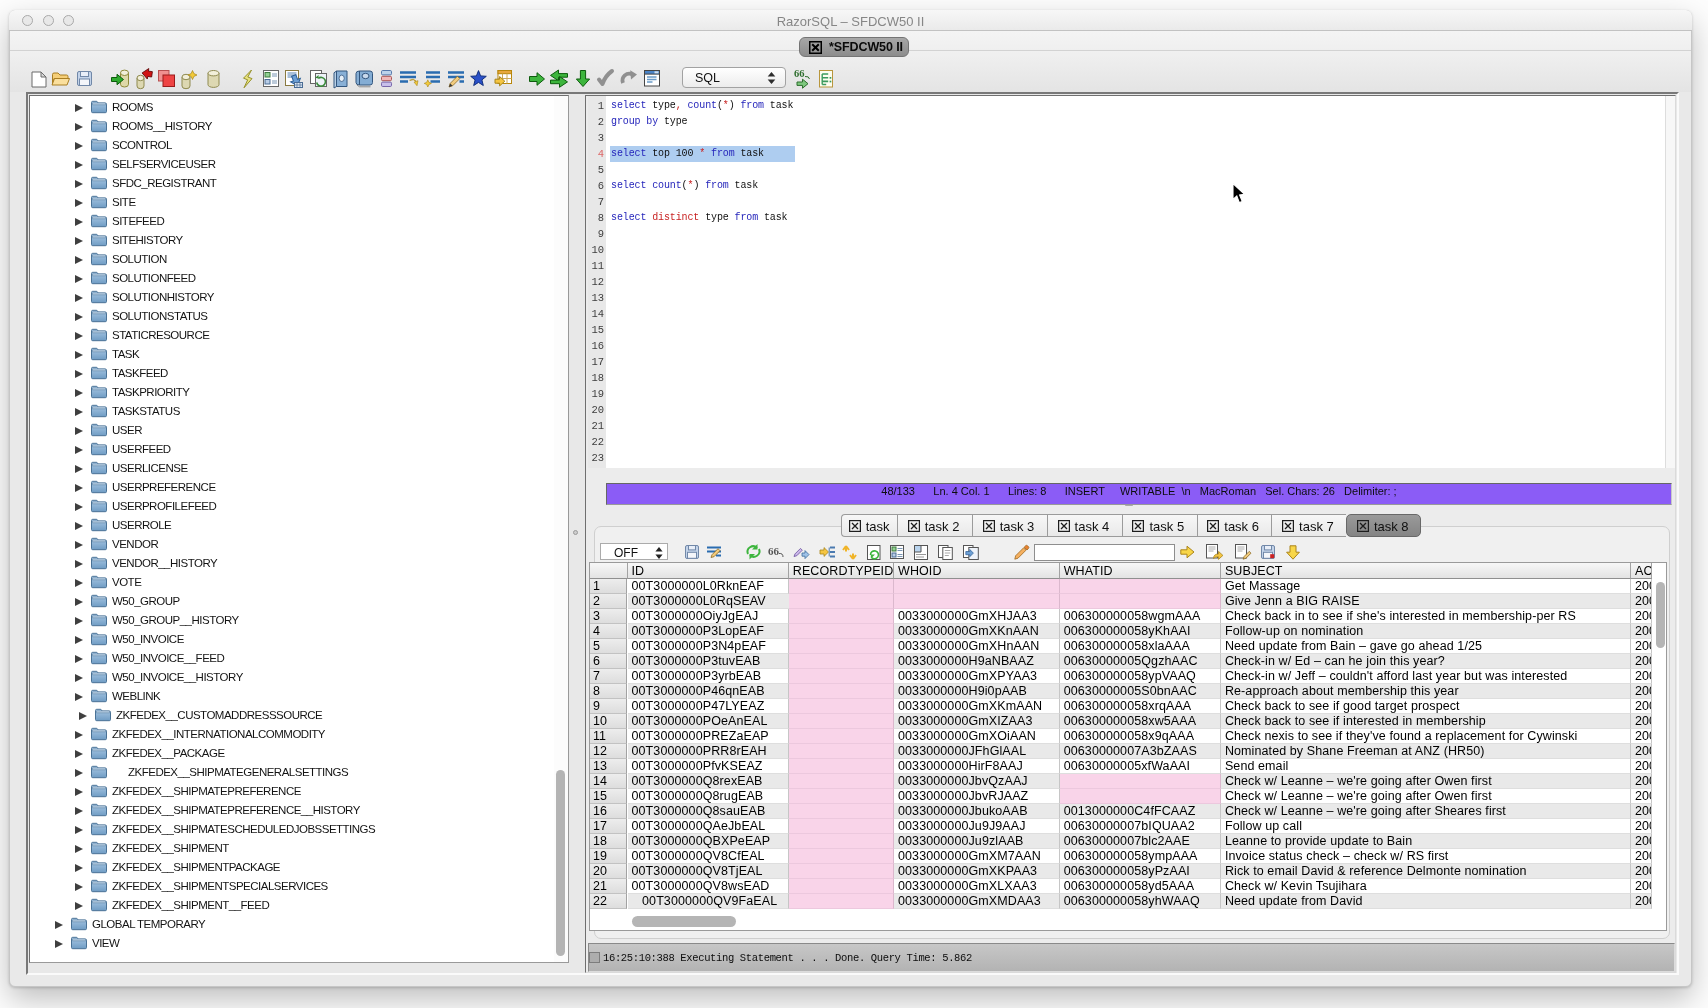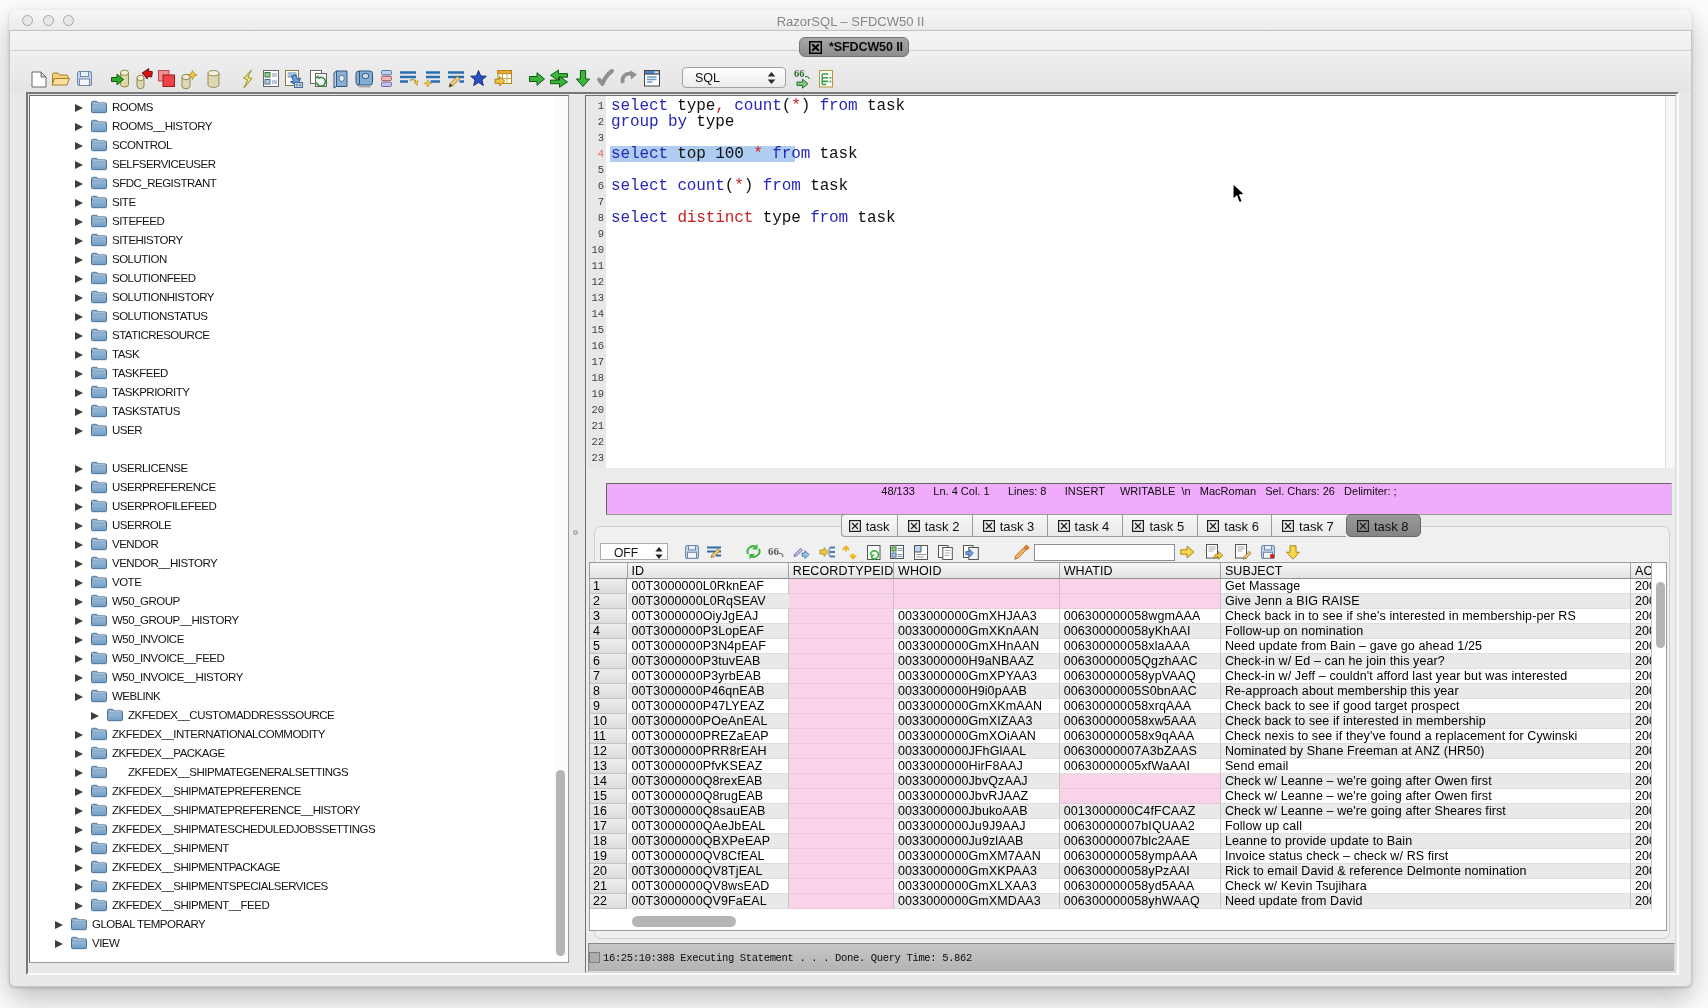--- a/index.html
+++ b/index.html
@@ -30,25 +30,25 @@
 #treesb{left:554px;top:96px;width:14px;height:866px;background:#fcfcfc;}
 #treesb .thumb{left:2px;width:9px;background:#b4b4b4;border-radius:5px;}
 #rpanel{left:585px;top:95px;width:1091px;height:878px;background:#ececec;
  border:1px solid;border-color:#6f6f6f #dadada #dadada #6f6f6f;overflow:hidden;}
 
 #editor{left:2px;top:0px;width:1077px;height:372px;background:#fff;}
 #gutter{left:0px;top:0px;width:18px;height:372px;background:#e8e8e8;}
 .lnum{width:16px;text-align:right;font-family:"Liberation Mono",monospace;
  font-size:10.5px;color:#3d3d3d;}
 .cline{left:23px;height:16px;line-height:16px;white-space:pre;
- font-family:"Liberation Mono",monospace;font-size:16px;letter-spacing:-.12px;color:#101010;}
+ font-family:"Liberation Mono",monospace;font-size:10px;letter-spacing:-.12px;color:#101010;}
 .kw{position:static;color:#2626bb;} .rd{position:static;color:#c82222;}
 #sel4{left:22px;top:50px;width:185px;height:16px;background:#aecdf0;}
 #esb{left:1079px;top:0px;width:10px;height:372px;background:#f7f7f7;border-left:1px solid #ddd;}
-#estatus{left:20px;top:387px;width:1066px;height:32px;background:#f0abfc;
+#estatus{left:20px;top:387px;width:1066px;height:22px;background:#8b5cf6;
  border:1px solid;border-color:#666 #c8c8c8 #999 #666;
  font-size:11px;color:#0d0d0d;text-align:center;line-height:14px;white-space:pre;}
 .ttab{top:418px;height:23px;background:linear-gradient(#f7f7f7,#e9e9e9);
  border:1px solid #9b9b9b;border-right:0;font-size:13px;color:#101010;}
 .ttab-first{border-radius:4px 0 0 4px;}
 .ttab-sel{background:linear-gradient(#9a9a9a,#848484);border:1px solid #686868;
  border-radius:5px;}
 #off{left:14px;top:447px;width:68px;height:17px;background:#fff;
  border:1px solid #ababab;font-size:12px;color:#111;}
 #search{left:448px;top:448px;width:141px;height:17px;background:#fff;border:1px solid #8e8e8e;}
@@ -470,20 +470,34 @@
           <linearGradient id="fg" x1="0" y1="0" x2="0" y2="1">
             <stop offset="0" stop-color="#aac8e4"></stop>
             <stop offset="1" stop-color="#6f9cc4"></stop>
           </linearGradient>
         </defs>
         <path d="M0.5 11.5 v-9 q0 -1.2 1.2 -1.2 h4.1 l1.5 1.7 h7 q1.2 0 1.2 1.2 v7.3 q0 1.2 -1.2 1.2 h-12.6 q-1.2 0 -1.2 -1.2 z" fill="url(#fg)" stroke="#4a7296"></path>
         <path d="M1.3 4.8 h13.4 v-0.9 q0 -0.9 -1 -0.9 h-12.4 z" fill="#c4d8ea" stroke="#4a7296" stroke-width="0.5"></path>
       </svg>
       <span style="left:82px;top:2.5px;">USER</span>
     </div>
+    <div class="trow" style="left:0;top:344.5px;">
+      <span class="tarrow" style="left:44.6px;"></span>
+      <svg style="left:61px;top:1.5px;" width="16" height="13" viewBox="0 0 16 13">
+        <defs>
+          <linearGradient id="fg" x1="0" y1="0" x2="0" y2="1">
+            <stop offset="0" stop-color="#aac8e4"></stop>
+            <stop offset="1" stop-color="#6f9cc4"></stop>
+          </linearGradient>
+        </defs>
+        <path d="M0.5 11.5 v-9 q0 -1.2 1.2 -1.2 h4.1 l1.5 1.7 h7 q1.2 0 1.2 1.2 v7.3 q0 1.2 -1.2 1.2 h-12.6 q-1.2 0 -1.2 -1.2 z" fill="url(#fg)" stroke="#4a7296"></path>
+        <path d="M1.3 4.8 h13.4 v-0.9 q0 -0.9 -1 -0.9 h-12.4 z" fill="#c4d8ea" stroke="#4a7296" stroke-width="0.5"></path>
+      </svg>
+      <span style="left:82px;top:2.5px;">USERFEED</span>
+    </div>
     <div class="trow" style="left:0;top:363.5px;">
       <span class="tarrow" style="left:44.6px;"></span>
       <svg style="left:61px;top:1.5px;" width="16" height="13" viewBox="0 0 16 13">
         <defs>
           <linearGradient id="fg" x1="0" y1="0" x2="0" y2="1">
             <stop offset="0" stop-color="#aac8e4"></stop>
             <stop offset="1" stop-color="#6f9cc4"></stop>
           </linearGradient>
         </defs>
         <path d="M0.5 11.5 v-9 q0 -1.2 1.2 -1.2 h4.1 l1.5 1.7 h7 q1.2 0 1.2 1.2 v7.3 q0 1.2 -1.2 1.2 h-12.6 q-1.2 0 -1.2 -1.2 z" fill="url(#fg)" stroke="#4a7296"></path>
@@ -652,21 +666,21 @@
           <linearGradient id="fg" x1="0" y1="0" x2="0" y2="1">
             <stop offset="0" stop-color="#aac8e4"></stop>
             <stop offset="1" stop-color="#6f9cc4"></stop>
           </linearGradient>
         </defs>
         <path d="M0.5 11.5 v-9 q0 -1.2 1.2 -1.2 h4.1 l1.5 1.7 h7 q1.2 0 1.2 1.2 v7.3 q0 1.2 -1.2 1.2 h-12.6 q-1.2 0 -1.2 -1.2 z" fill="url(#fg)" stroke="#4a7296"></path>
         <path d="M1.3 4.8 h13.4 v-0.9 q0 -0.9 -1 -0.9 h-12.4 z" fill="#c4d8ea" stroke="#4a7296" stroke-width="0.5"></path>
       </svg>
       <span style="left:82px;top:2.5px;">WEBLINK</span>
     </div>
-    <div class="trow" style="left:16px;top:610.5px;">
+    <div class="trow" style="left:4px;top:610.5px;">
       <span class="tarrow" style="left:44.6px;"></span>
       <svg style="left:61px;top:1.5px;" width="16" height="13" viewBox="0 0 16 13">
         <defs>
           <linearGradient id="fg" x1="0" y1="0" x2="0" y2="1">
             <stop offset="0" stop-color="#aac8e4"></stop>
             <stop offset="1" stop-color="#6f9cc4"></stop>
           </linearGradient>
         </defs>
         <path d="M0.5 11.5 v-9 q0 -1.2 1.2 -1.2 h4.1 l1.5 1.7 h7 q1.2 0 1.2 1.2 v7.3 q0 1.2 -1.2 1.2 h-12.6 q-1.2 0 -1.2 -1.2 z" fill="url(#fg)" stroke="#4a7296"></path>
         <path d="M1.3 4.8 h13.4 v-0.9 q0 -0.9 -1 -0.9 h-12.4 z" fill="#c4d8ea" stroke="#4a7296" stroke-width="0.5"></path>
@@ -1182,21 +1196,21 @@
       <div class="cell even" style="left:630.9px;top:301px;width:410.1px;">Rick to email David &amp; reference Delmonte nomination</div>
       <div class="cell even" style="left:1041px;top:301px;width:21px;">2006</div>
       <div class="rn" style="top:316px;">21</div>
       <div class="cell odd" style="left:37.5px;top:316px;width:161.3px;">00T3000000QV8wsEAD</div>
       <div class="cell pink" style="left:198.8px;top:316px;width:105.19999999999999px;"></div>
       <div class="cell odd" style="left:304px;top:316px;width:165.7px;">0033000000GmXLXAA3</div>
       <div class="cell odd" style="left:469.7px;top:316px;width:161.2px;">006300000058yd5AAA</div>
       <div class="cell odd" style="left:630.9px;top:316px;width:410.1px;">Check w/ Kevin Tsujihara</div>
       <div class="cell odd" style="left:1041px;top:316px;width:21px;">2006</div>
       <div class="rn" style="top:331px;">22</div>
-      <div class="cell even" style="left:37.5px;top:331px;width:161.3px;">00T3000000QV9FaEAL</div>
+      <div class="cell even" style="left:37.5px;top:331px;width:161.3px;text-align:center;">00T3000000QV9FaEAL</div>
       <div class="cell pink" style="left:198.8px;top:331px;width:105.19999999999999px;"></div>
       <div class="cell even" style="left:304px;top:331px;width:165.7px;">0033000000GmXMDAA3</div>
       <div class="cell even" style="left:469.7px;top:331px;width:161.2px;">006300000058yhWAAQ</div>
       <div class="cell even" style="left:630.9px;top:331px;width:410.1px;">Need update from David</div>
       <div class="cell even" style="left:1041px;top:331px;width:21px;">2006</div>
       <div class="vthumb"></div>
       <div class="hthumb"></div>
     </div>
     <div id="bstatus">
       <div style="left:0px;top:8px;width:11px;height:11px;background:#adadad;border:1px solid #7d7d7d;"></div>

